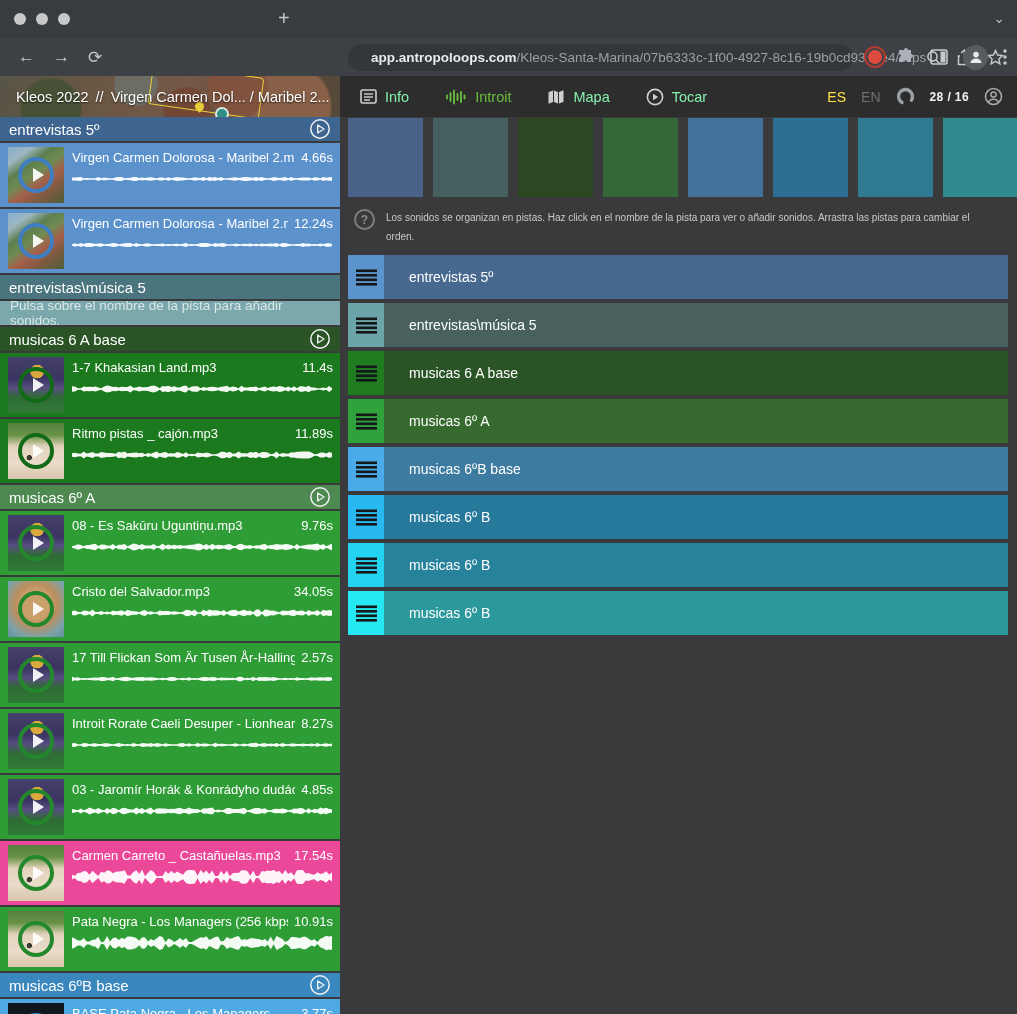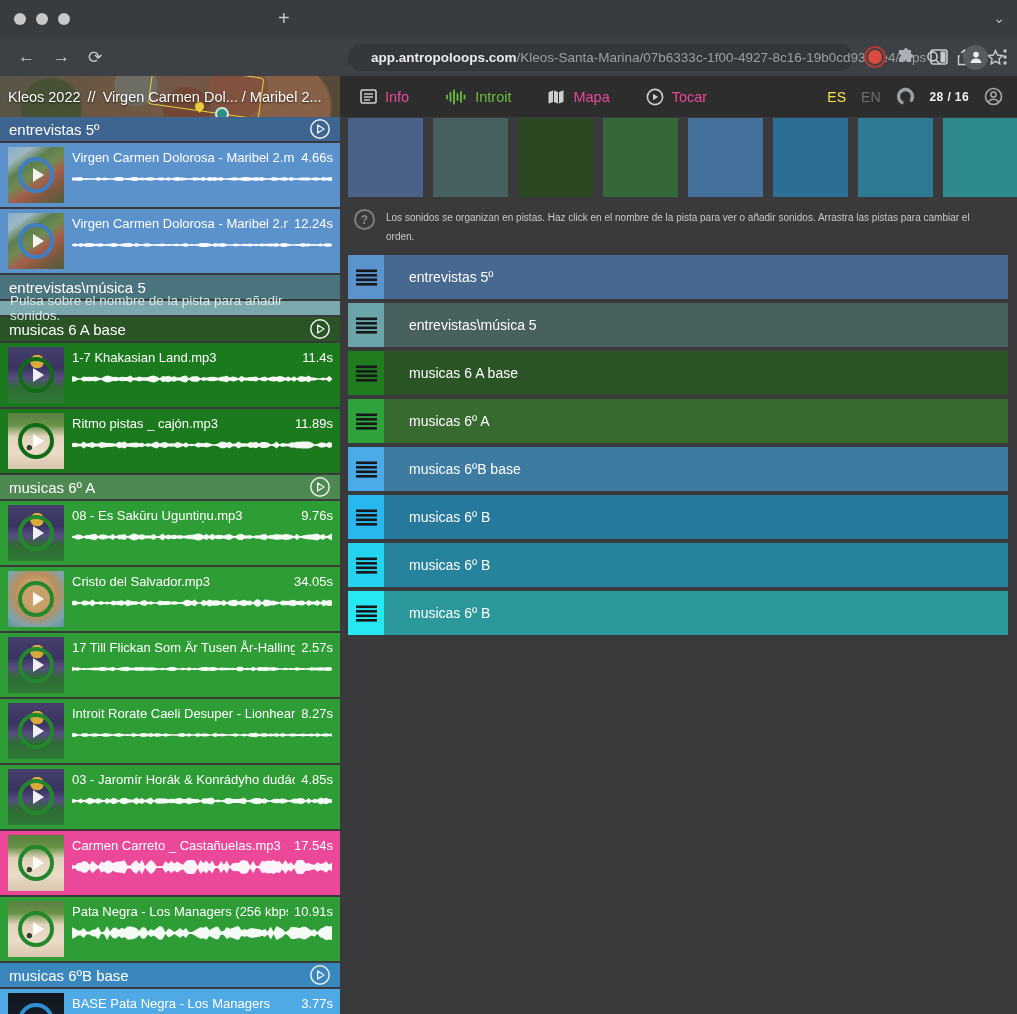--- a/index.html
+++ b/index.html
@@ -21,49 +21,49 @@
   .urlhost{color:#e8eaed;font-size:13.5px;font-weight:700;white-space:nowrap;}
   .urlpath{color:#9aa0a6;font-size:13.5px;white-space:nowrap;}
   .omni-icons{margin-left:auto;display:flex;align-items:center;gap:15px;}
   .ext-icons{position:absolute;right:10px;top:5px;height:28px;display:flex;align-items:center;gap:15px;}
   .rec{width:14px;height:14px;border-radius:50%;background:#dd4b3e;box-shadow:0 0 0 2px #3d4145,0 0 0 4px #b33a30;}
   .avatar{width:25px;height:25px;border-radius:50%;background:#585c60;display:flex;align-items:center;justify-content:center;}
 
   
   .appnav{position:absolute;left:0;top:76px;width:1017px;height:41px;background:#2d2d2e;display:flex;align-items:center;}
   .appnav .tabs{display:flex;align-items:center;gap:36px;margin-left:360px;}
-  .apptab{display:flex;align-items:center;gap:8px;font-size:14.5px;color:#ec4899;cursor:default;}
+  .apptab{display:flex;align-items:center;gap:8px;font-size:14.5px;color:#86efac;cursor:default;}
   .apptab.active{color:#6abf3f;}
   .nav-right{margin-left:auto;display:flex;align-items:center;gap:15px;padding-right:14px;}
   .lang-es{color:#fde047;font-size:14px;}
   .lang-en{color:#6f6f6f;font-size:14px;}
   .counter{color:#f2f2f2;font-size:12px;font-weight:700;letter-spacing:.4px;}
 
   
   .breadcrumb{position:absolute;left:0;top:76px;width:340px;height:41px;overflow:hidden;display:flex;align-items:center;
     background:
       radial-gradient(circle at 15% 80%,#56663f 0 10%,transparent 11%),
       radial-gradient(circle at 70% 30%,#a8674c 0 12%,transparent 13%),
       radial-gradient(circle at 85% 75%,#b07a58 0 14%,transparent 15%),
       radial-gradient(circle at 40% 20%,#8c8c80 0 10%,transparent 11%),
       radial-gradient(circle at 55% 85%,#94583f 0 12%,transparent 13%),
       linear-gradient(100deg,#6f6a58 0%,#8a6e52 30%,#97705a 55%,#7c6048 75%,#6a5a44 100%);}
   .bc-shade{position:absolute;inset:0;background:rgba(30,30,30,.28);}
   .bc-line{position:absolute;border:1.5px solid #e8cf3a;background:transparent;}
   .bc-pin{position:absolute;width:9px;height:9px;border-radius:50% 50% 50% 0;background:#e8cf3a;transform:rotate(-45deg);}
   .bc-dot{position:absolute;width:10px;height:10px;border-radius:50%;background:#2e8f86;border:2px solid #d8e8e0;}
-  .bc-text{position:relative;color:#fff;font-size:14.5px;padding-left:8px;white-space:nowrap;text-shadow:0 1px 2px rgba(0,0,0,.7);}
+  .bc-text{position:relative;color:#fff;font-size:14.5px;padding-left:16px;white-space:nowrap;text-shadow:0 1px 2px rgba(0,0,0,.7);}
   .bc-text b{font-weight:400;margin:0 7px;}
 
   
   .sidebar{position:absolute;left:0;top:117px;width:340px;height:897px;overflow:hidden;}
   .sec-header{height:24px;display:flex;align-items:center;padding:0 9px;box-sizing:border-box;margin-top:2px;}
   .sec-header:first-child{margin-top:0;}
   .sec-title{color:#fff;font-size:15px;flex:1;white-space:nowrap;overflow:hidden;}
-  .sec-hint{height:14px;display:flex;align-items:center;padding:0 10px;margin-top:2px;font-size:13.5px;}
+  .sec-hint{height:24px;display:flex;align-items:center;padding:0 10px;margin-top:2px;font-size:13.5px;}
   .clip{height:64px;margin-top:2px;display:flex;padding:4px 7px 4px 8px;box-sizing:border-box;gap:8px;}
   .thumb{position:relative;flex:0 0 56px;width:56px;height:56px;overflow:hidden;}
   .ring{position:absolute;left:10px;top:10px;width:28px;height:28px;border-radius:50%;border:4px solid;}
   .ring i{position:absolute;left:11px;top:7px;border-left:11px solid rgba(255,255,255,.92);border-top:7px solid transparent;border-bottom:7px solid transparent;}
   .clipbody{flex:1;min-width:0;display:flex;flex-direction:column;}
   .cliprow{display:flex;align-items:baseline;margin-top:3px;}
   .clipname{color:#fff;font-size:13px;flex:1;white-space:nowrap;overflow:hidden;margin-right:6px;}
   .clipdur{color:#fff;font-size:13px;white-space:nowrap;}
   .wavebox{margin-top:5px;height:22px;}
   .th-balcony{background:linear-gradient(145deg,#86aecb 0%,#9db7c2 18%,#5d7f4e 34%,#6f8b52 48%,#a55f4b 62%,#7d5a3f 78%,#4e5d3a 100%);}

